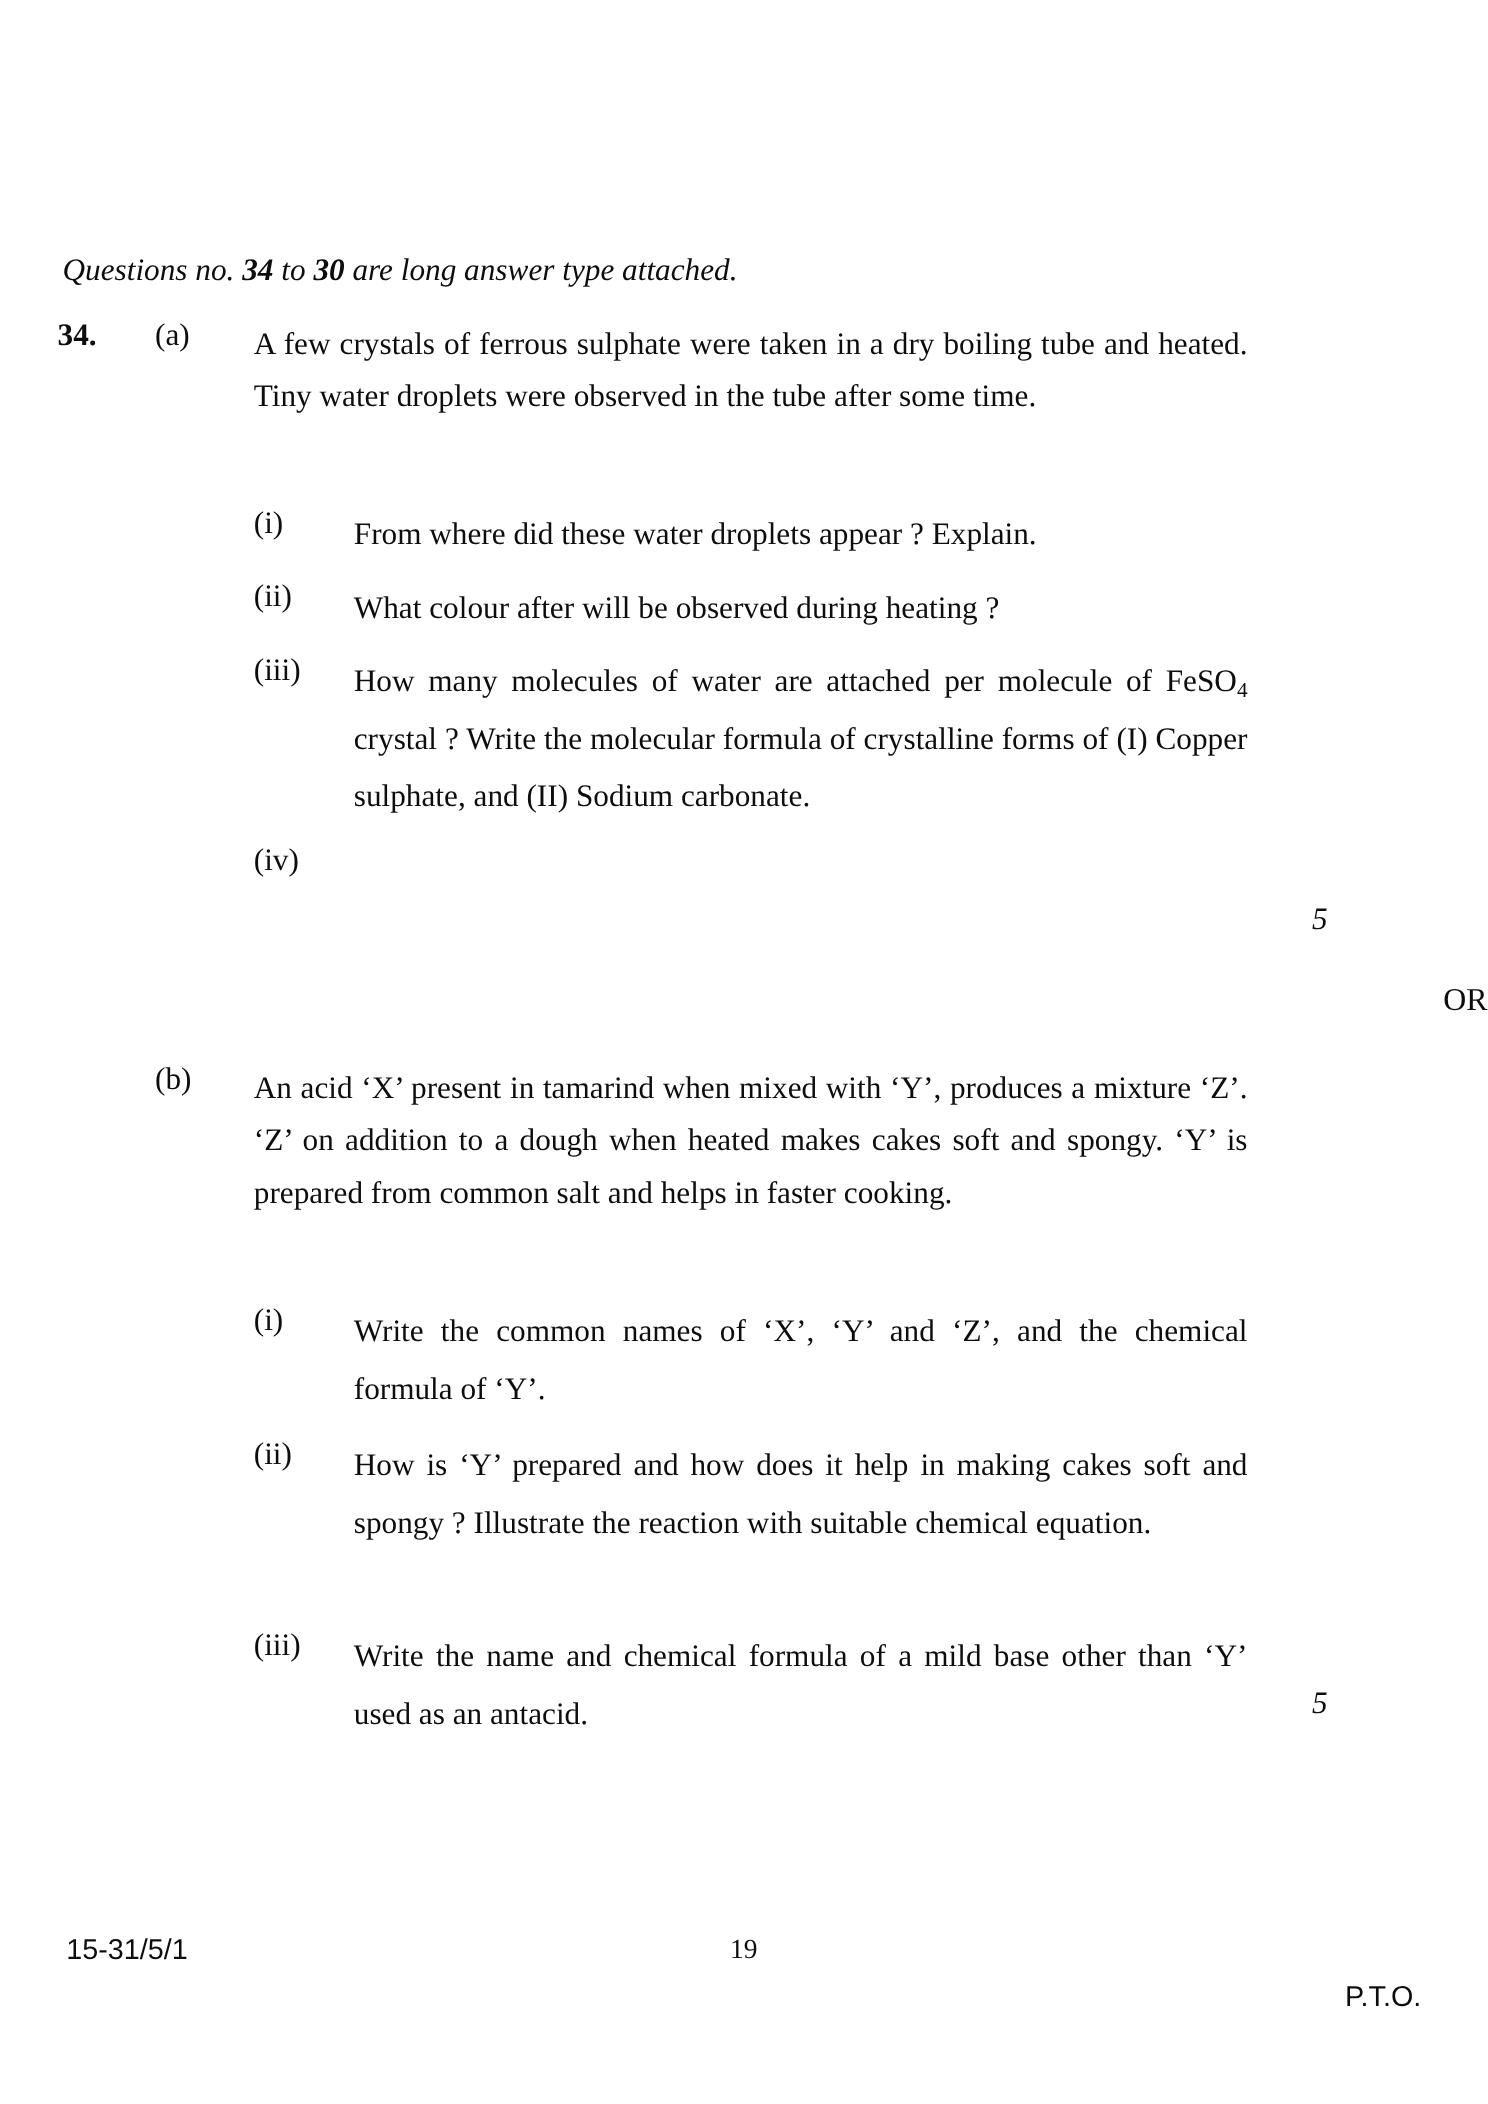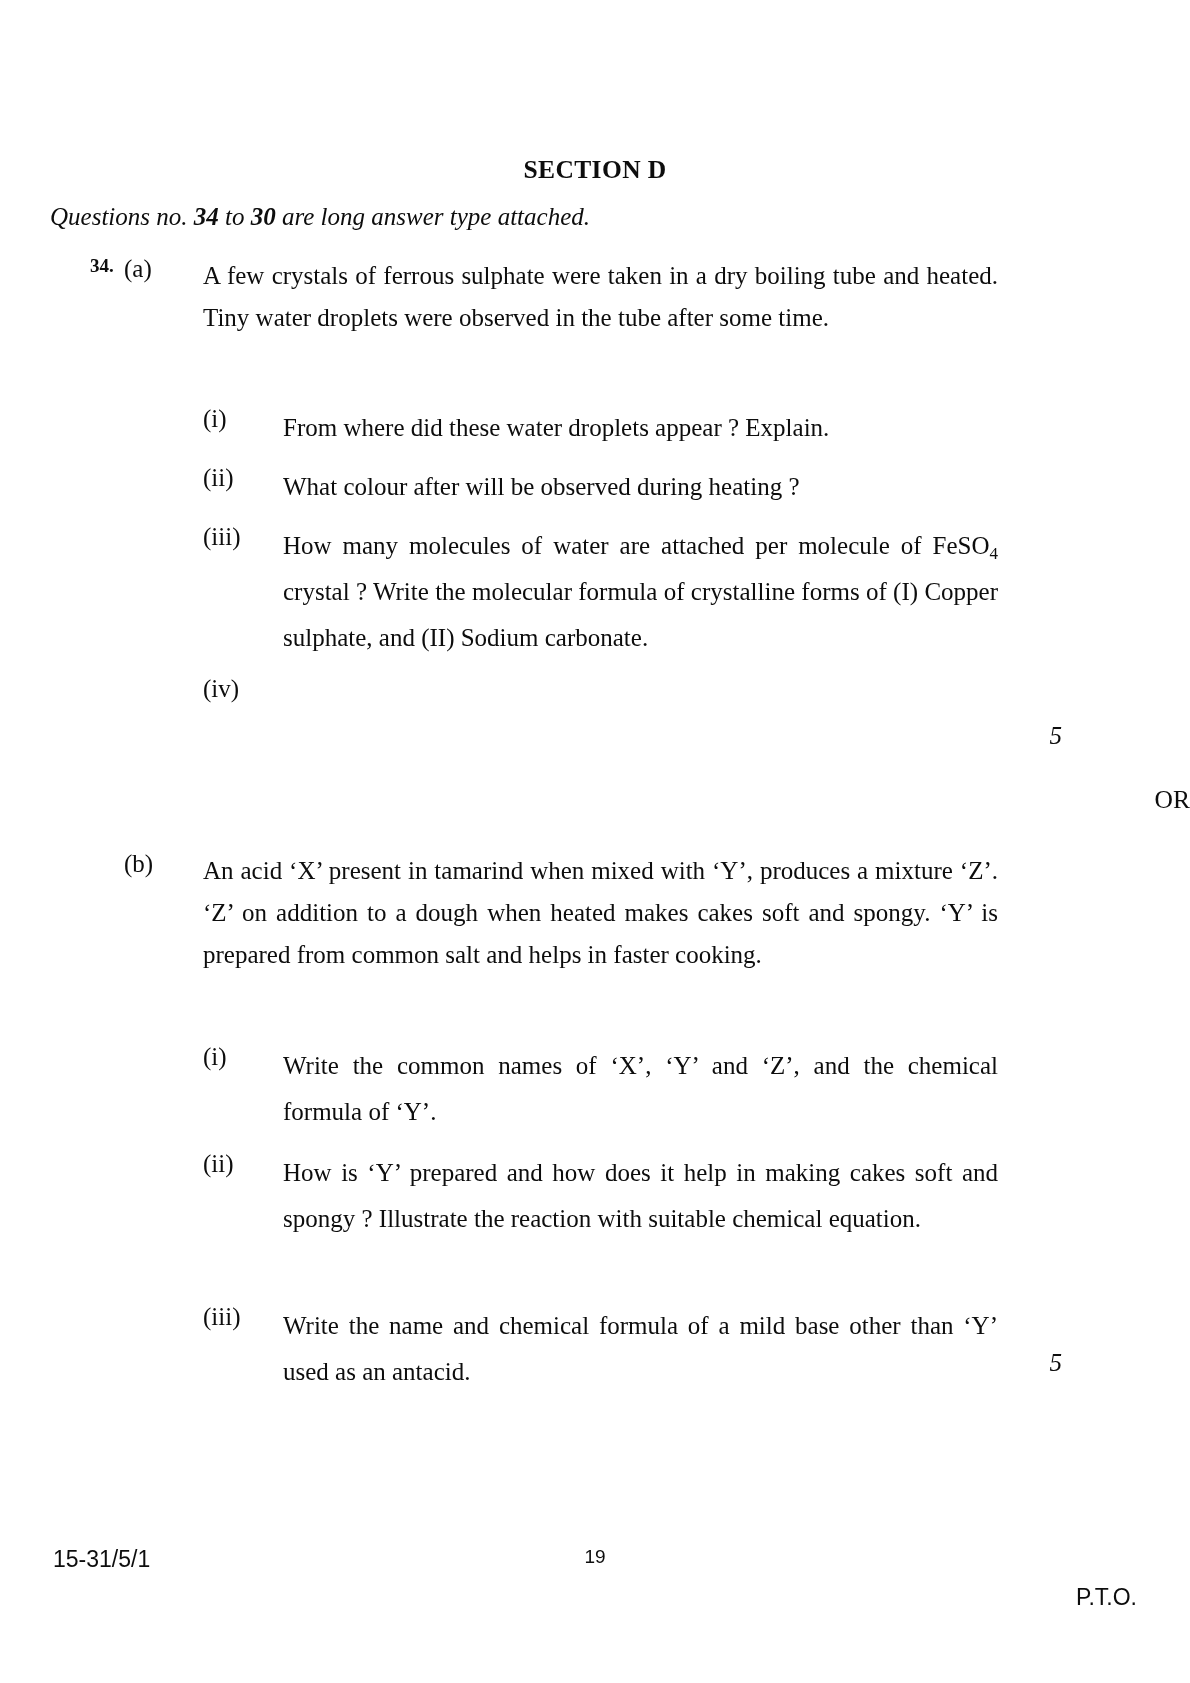--- a/index.html
+++ b/index.html
@@ -48,23 +48,22 @@
     line-height: 1.35;
   }
   .instruction b {
     font-weight: bold;
     font-style: italic;
   }
 
   .qnum {
     position: absolute;
     left: 46px;
-    font-size: 19px;
+    font-size: 25px;
     font-weight: bold;
-    margin-left: 44px;
   }
 
   .qpart {
     position: absolute;
     left: 124px;
     font-size: 25px;
   }
 
   .qbody {
     position: absolute;
@@ -148,38 +147,37 @@
     top: 0;
     font-family: "Liberation Sans", "DejaVu Sans", sans-serif;
     font-size: 23px;
   }
   .footer-center {
     position: absolute;
     left: 0;
     top: 0;
     width: 1190px;
     text-align: center;
-    font-family: Liberation Sans, sans-serif;
-    font-size: 19px;
+    font-family: Liberation Serif, serif;
+    font-size: 22px;
   }
   .footer-right {
     position: absolute;
     right: 53px;
     top: 0;
     font-family: "Liberation Sans", "DejaVu Sans", sans-serif;
     font-size: 23px;
     margin-top: 38px;
   }
 </style>
 </head>
 <body>
 
 <div class="page">
 
-  <div class="section-title">SECTION D</div>
 
   <div class="instruction">
     <span>Questions no. </span><b>34</b><span> to </span><b>30</b><span> are long answer type attached.</span>
   </div>
 
   <div class="qnum" style="top:255px;">34.</div>
 
   <div class="qpart" style="top:255px;">(a)</div>
 
   <div class="qbody" style="top:255px;">

